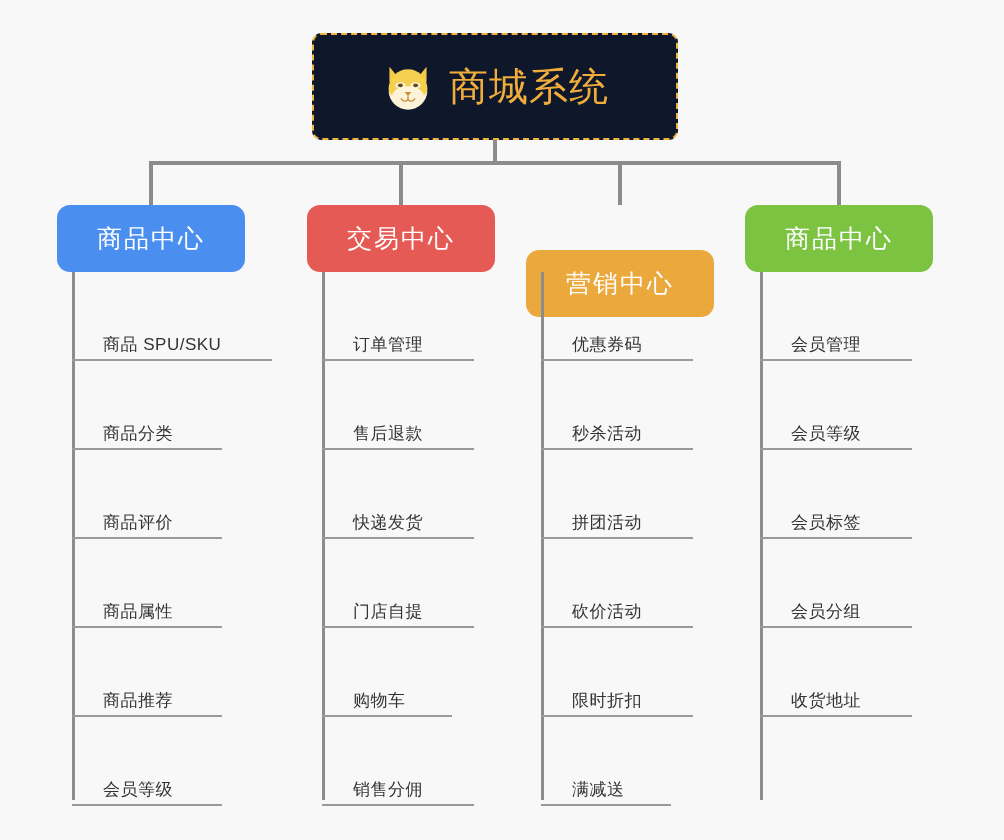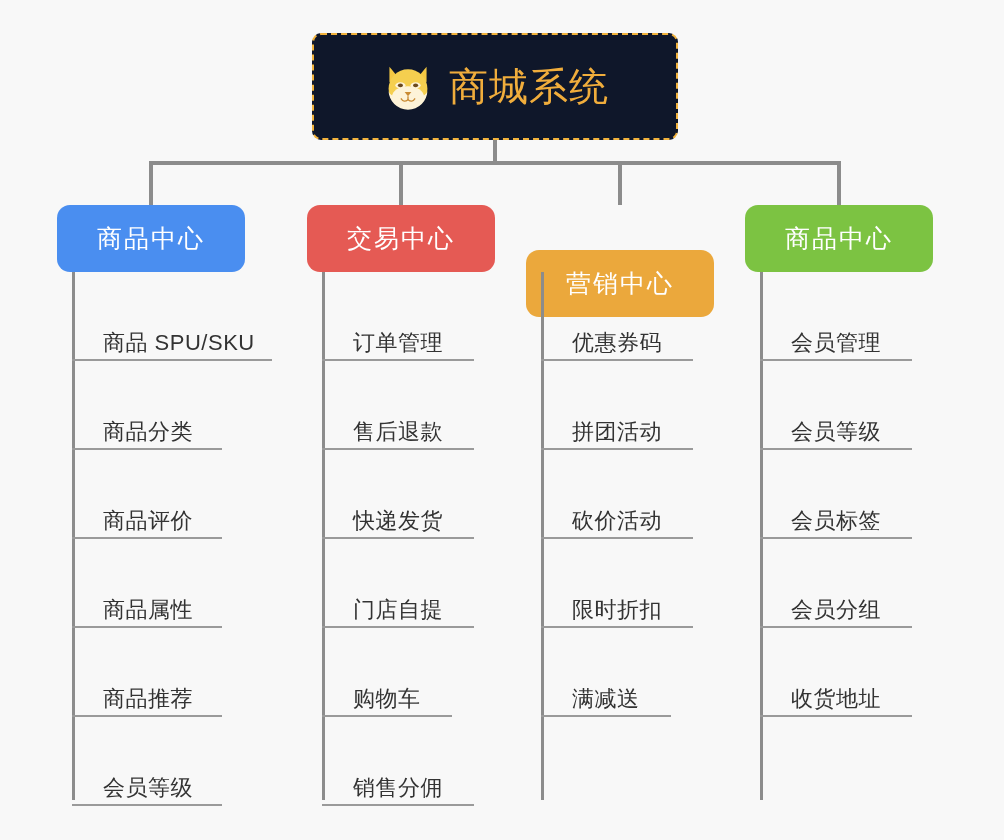--- a/index.html
+++ b/index.html
@@ -101,21 +101,21 @@
   .leaf {
     position: relative;
     height: 89px;
     box-sizing: border-box;
     display: flex;
     align-items: flex-end;
     padding-left: 31px;
     padding-bottom: 6px;
   }
   .leaf-label {
-    font-size: 22px;
+    font-size: 17px;
     color: #333333;
     line-height: 1.1;
     white-space: nowrap;
     letter-spacing: 0.5px;
   }
   .leaf-underline {
     position: absolute;
     left: 0;
     bottom: 0;
     height: 2px;
@@ -225,20 +225,24 @@
     <div class="cat-header" style="background: rgb(235, 168, 60); margin-top: 45px;">
       <span>营销中心</span>
     </div>
     <div class="rail" style="background: rgb(140, 140, 140);"></div>
     <div class="leaf-list">
       <div class="leaf">
         <span class="leaf-label">优惠券码</span>
         <span class="leaf-underline" style="width:152px;"></span>
       </div>
       <div class="leaf">
+        <span class="leaf-label">秒杀活动</span>
+        <span class="leaf-underline" style="width:152px;"></span>
+      </div>
+      <div class="leaf">
         <span class="leaf-label">拼团活动</span>
         <span class="leaf-underline" style="width:152px;"></span>
       </div>
       <div class="leaf">
         <span class="leaf-label">砍价活动</span>
         <span class="leaf-underline" style="width:152px;"></span>
       </div>
       <div class="leaf">
         <span class="leaf-label">限时折扣</span>
         <span class="leaf-underline" style="width:152px;"></span>

